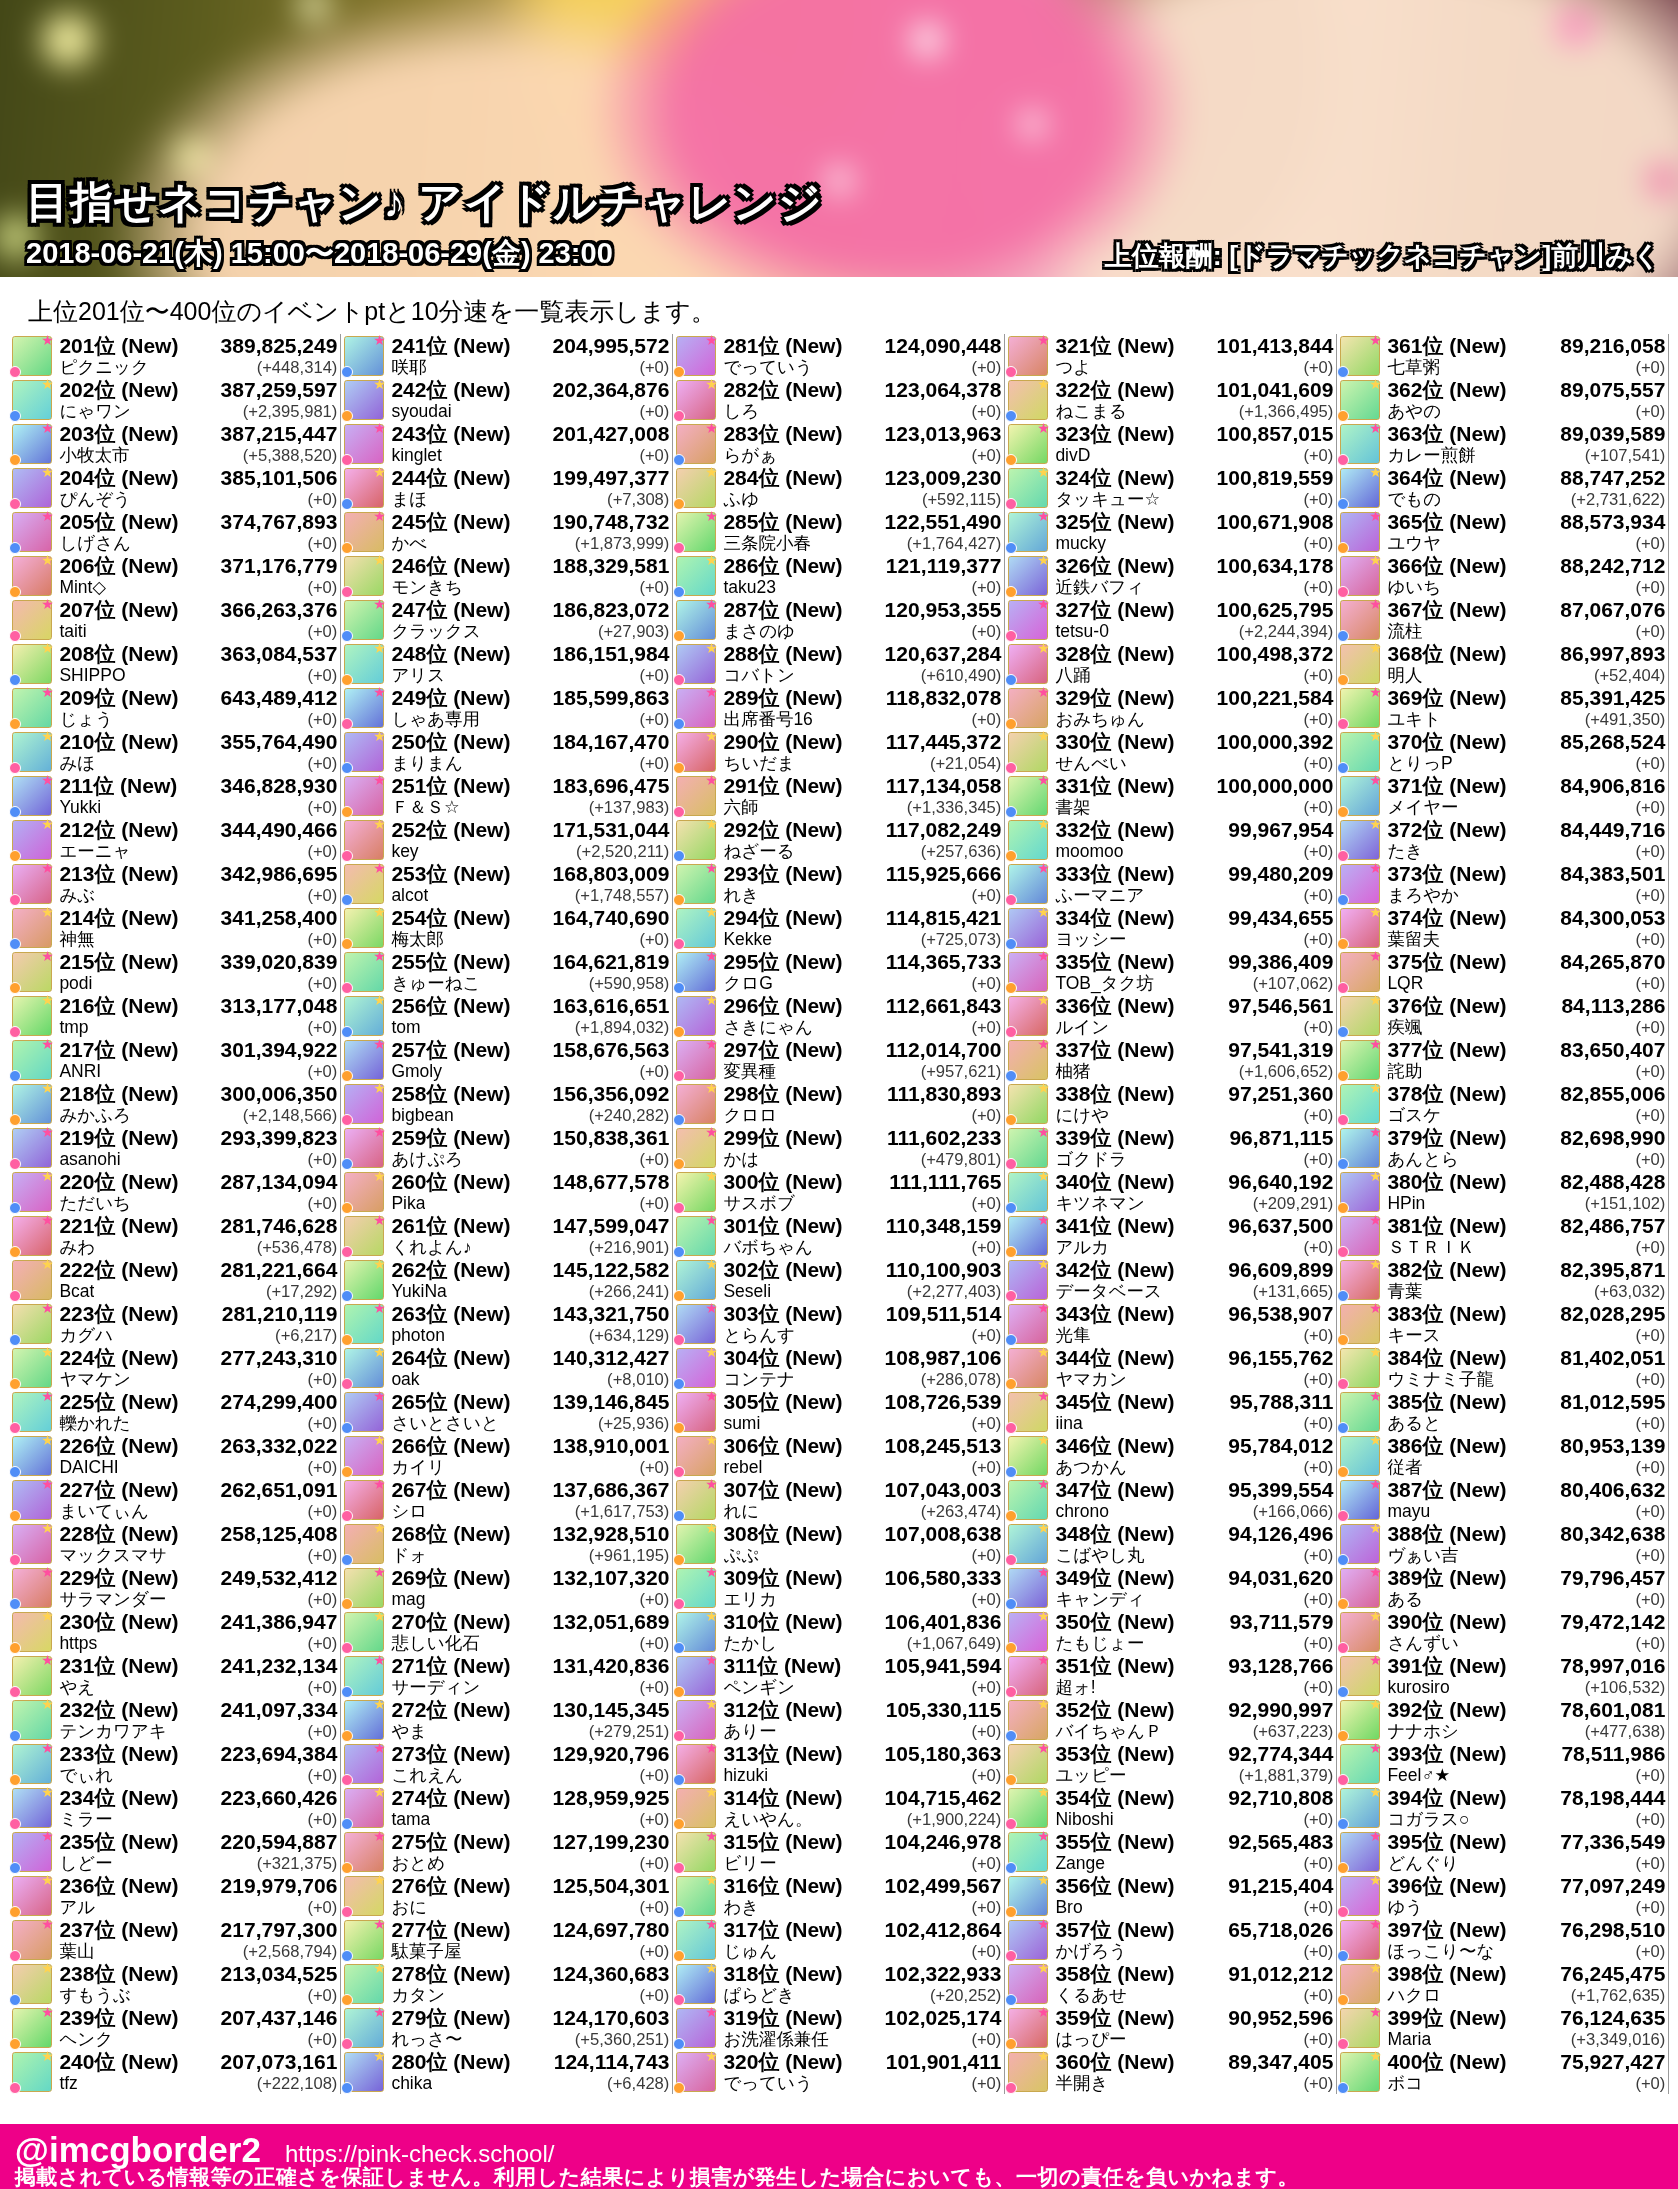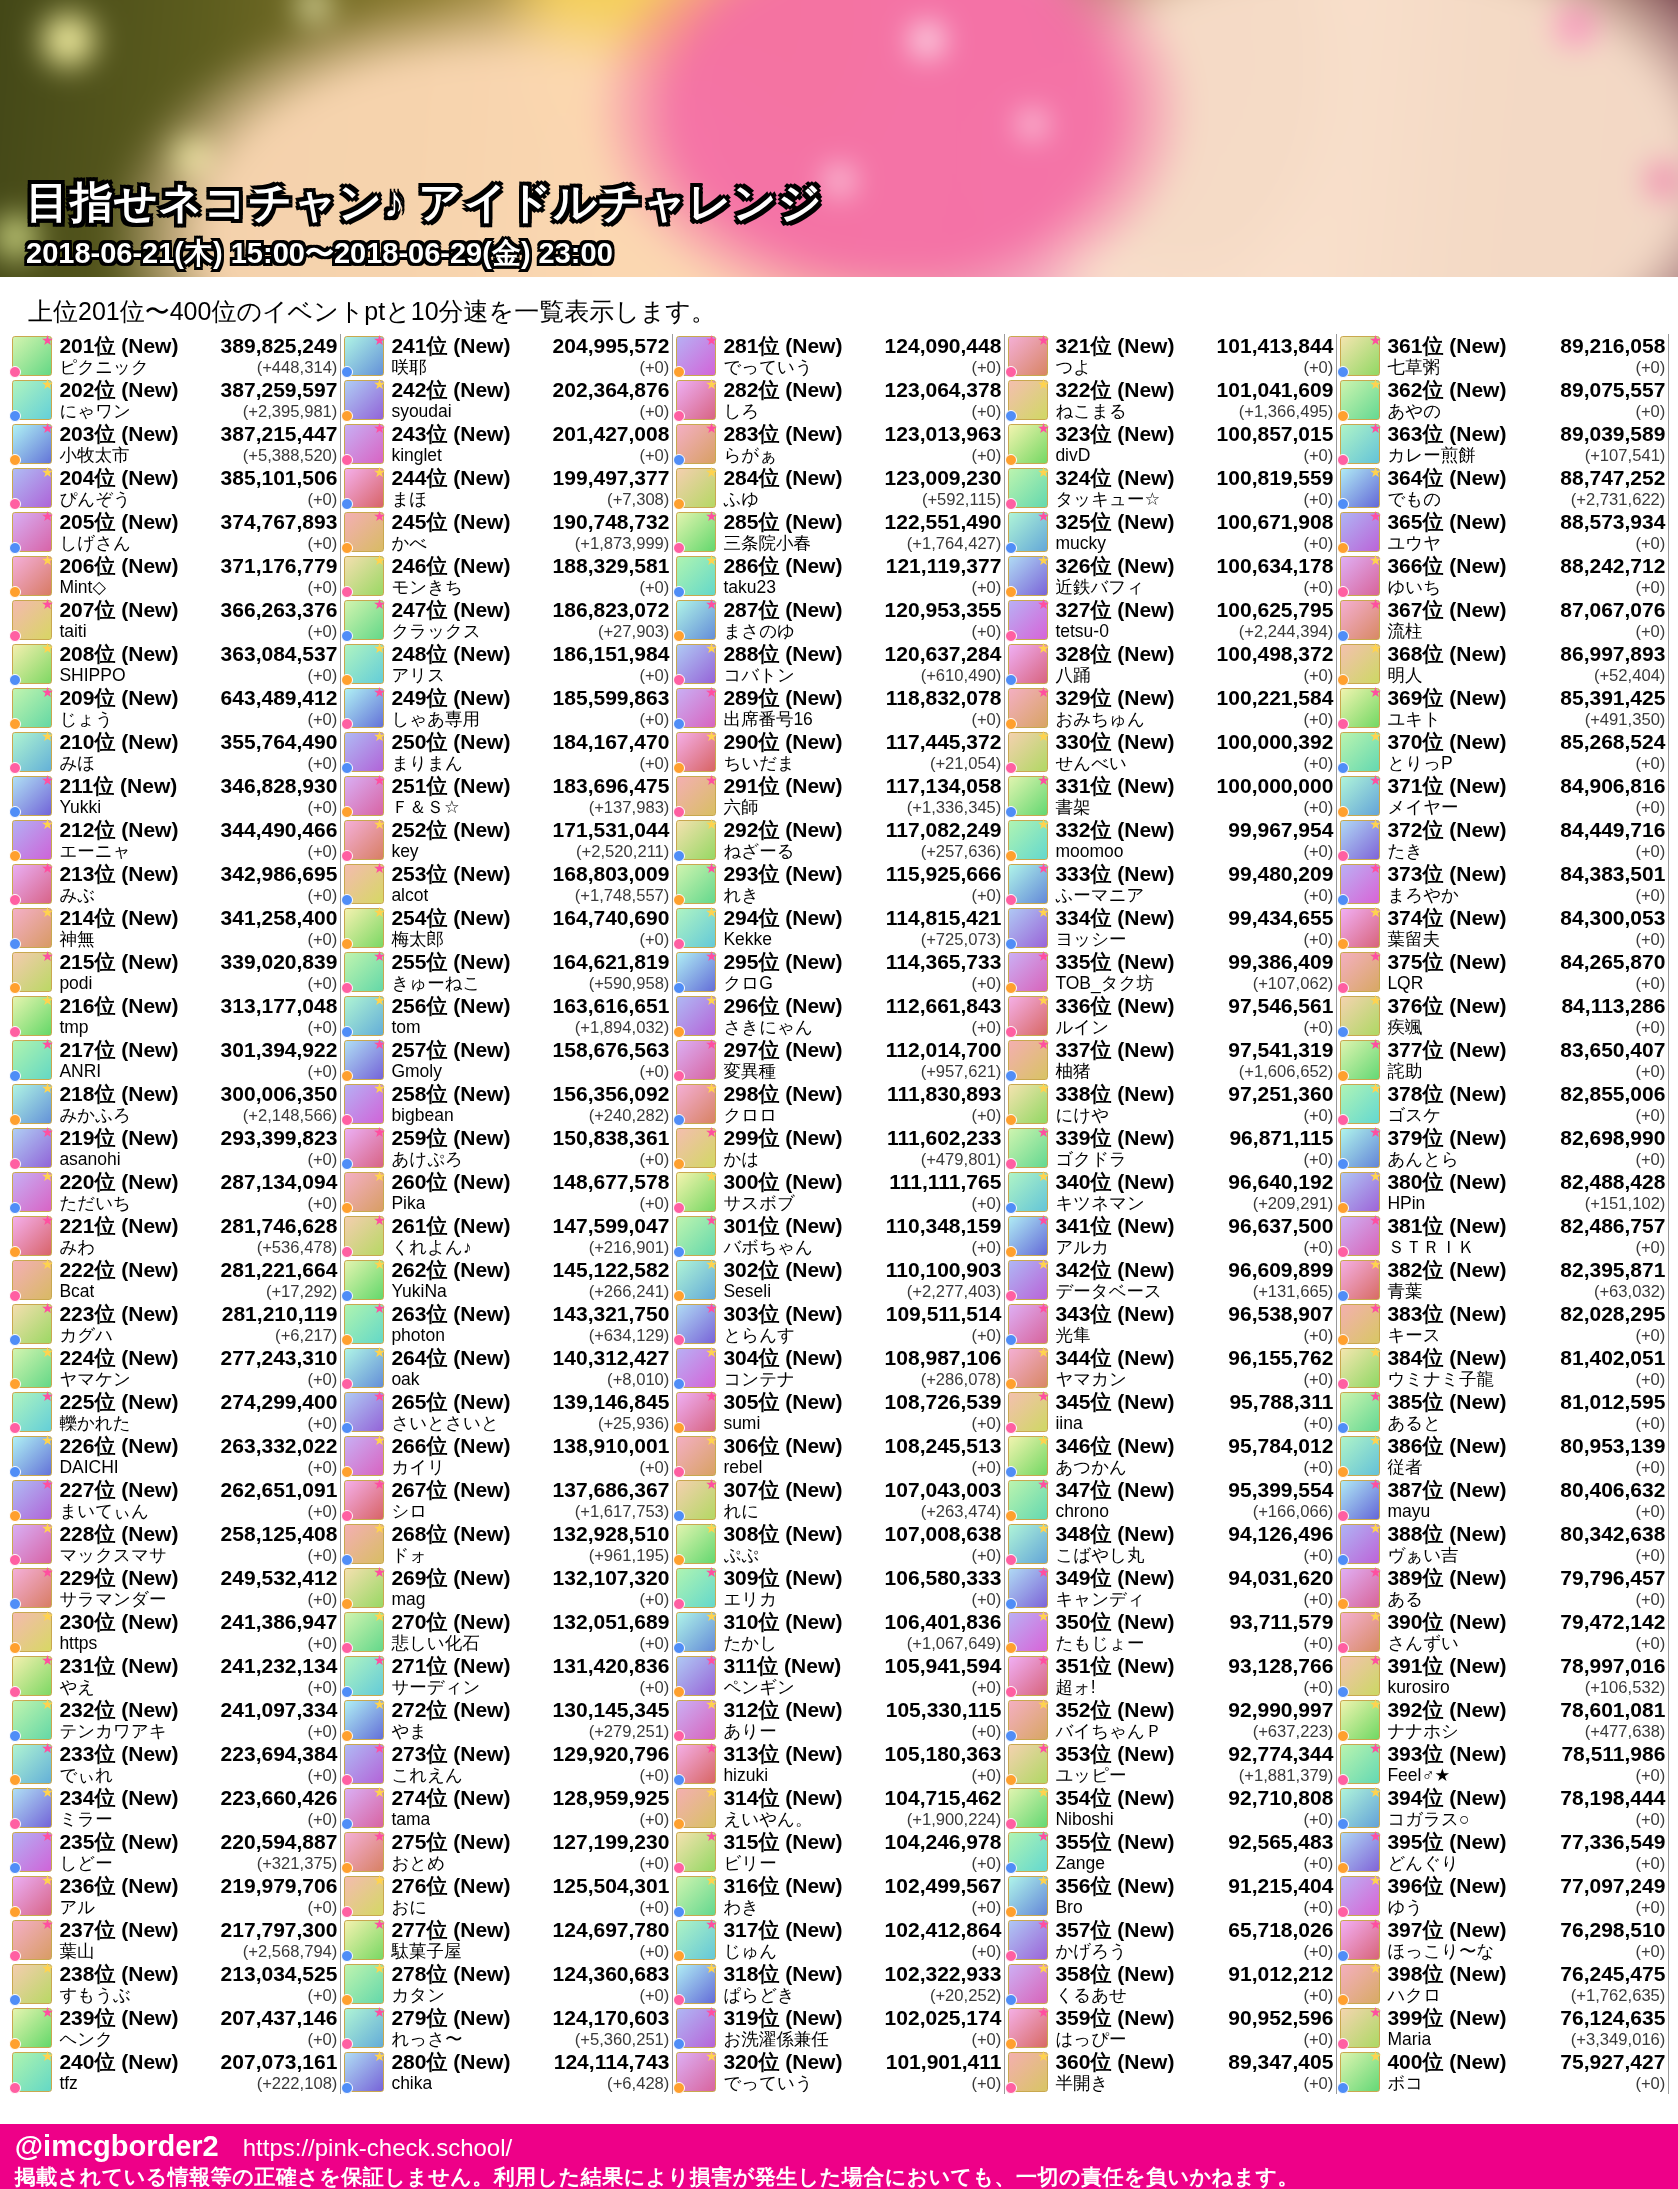--- a/index.html
+++ b/index.html
@@ -54,31 +54,32 @@
   .rmain{flex:1;display:flex;flex-direction:column;justify-content:center;min-width:0;}
   .l1{display:flex;align-items:baseline;line-height:24px;}
   .l2{display:flex;align-items:baseline;line-height:19.4px;}
   .rank{font-weight:bold;font-size:21px;color:#000;white-space:nowrap;}
   .points{margin-left:auto;font-weight:bold;font-size:21px;color:#000;white-space:nowrap;}
   .pname{font-size:17.5px;color:#000;white-space:nowrap;overflow:hidden;}
   .delta{margin-left:auto;font-size:16.6px;color:#3a3a3a;white-space:nowrap;}
   
   .footer{position:absolute;left:0;bottom:0;width:1679px;height:65px;background:#ee0088;color:#fff;}
   .f1{position:absolute;left:14.8px;top:5.5px;display:flex;align-items:baseline;gap:24px;}
-  .handle{font-weight:bold;font-size:29px;}
+  .handle{font-weight:bold;font-size:35px;}
   .url{font-size:24px;}
   .disclaimer{position:absolute;left:14.8px;top:39px;font-size:21px;font-weight:bold;letter-spacing:0.5px;}
 </style>
 </head>
 <body>
 
 <div class="header">
   <div class="header-art"></div>
   <div class="event-title">目指せネコチャン♪ アイドルチャレンジ</div>
   <div class="event-period o">2018-06-21(木) 15:00〜2018-06-29(金) 23:00</div>
+  <div class="reward-line o">上位報酬: [ドラマチックネコチャン]前川みく</div>
 </div>
 
 <div class="subtitle">上位201位〜400位のイベントptと10分速を一覧表示します。</div>
 
 <div class="grid" id="columns">
     <div class="col">
       <div class="row">
         <div class="avatar" style="background: linear-gradient(135deg, rgb(213, 244, 175), rgb(100, 216, 133));">
           <span class="star" style="color: rgb(255, 79, 160);">★</span>
           <span class="attr-dot" style="background: rgb(255, 95, 162);"></span>

